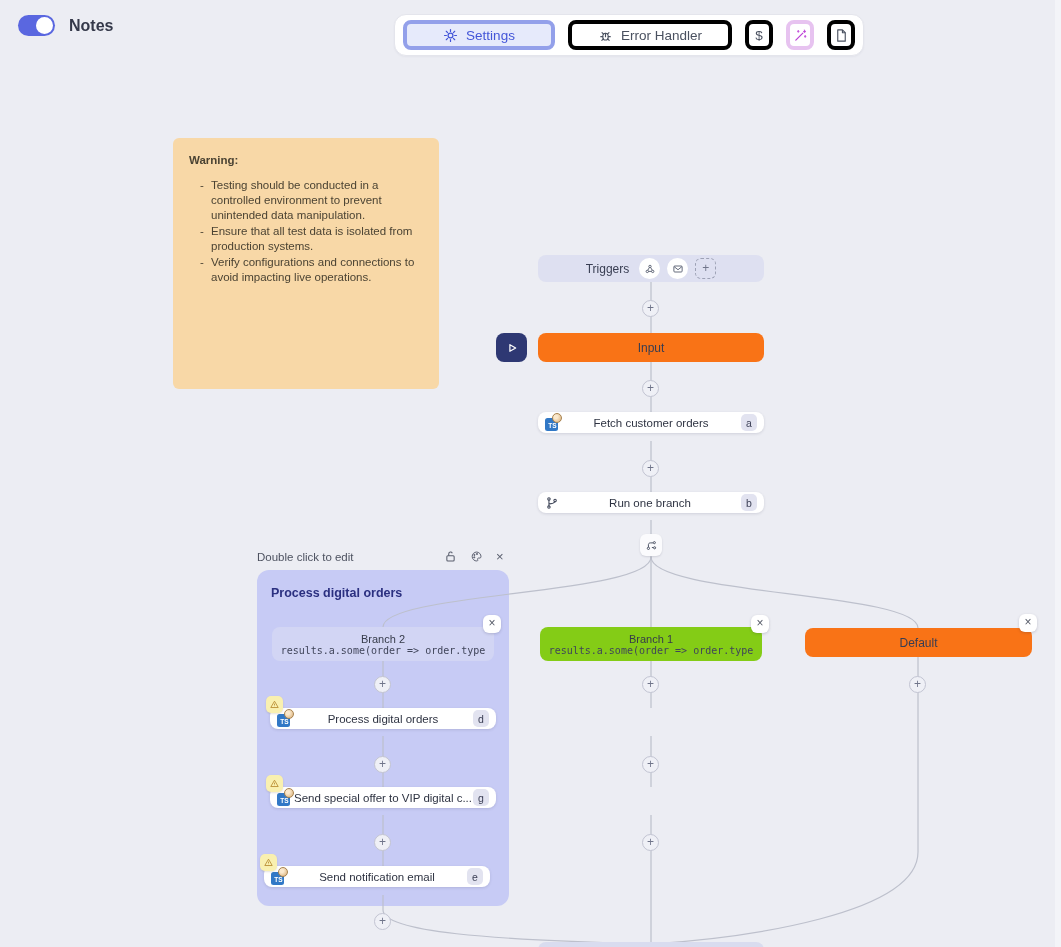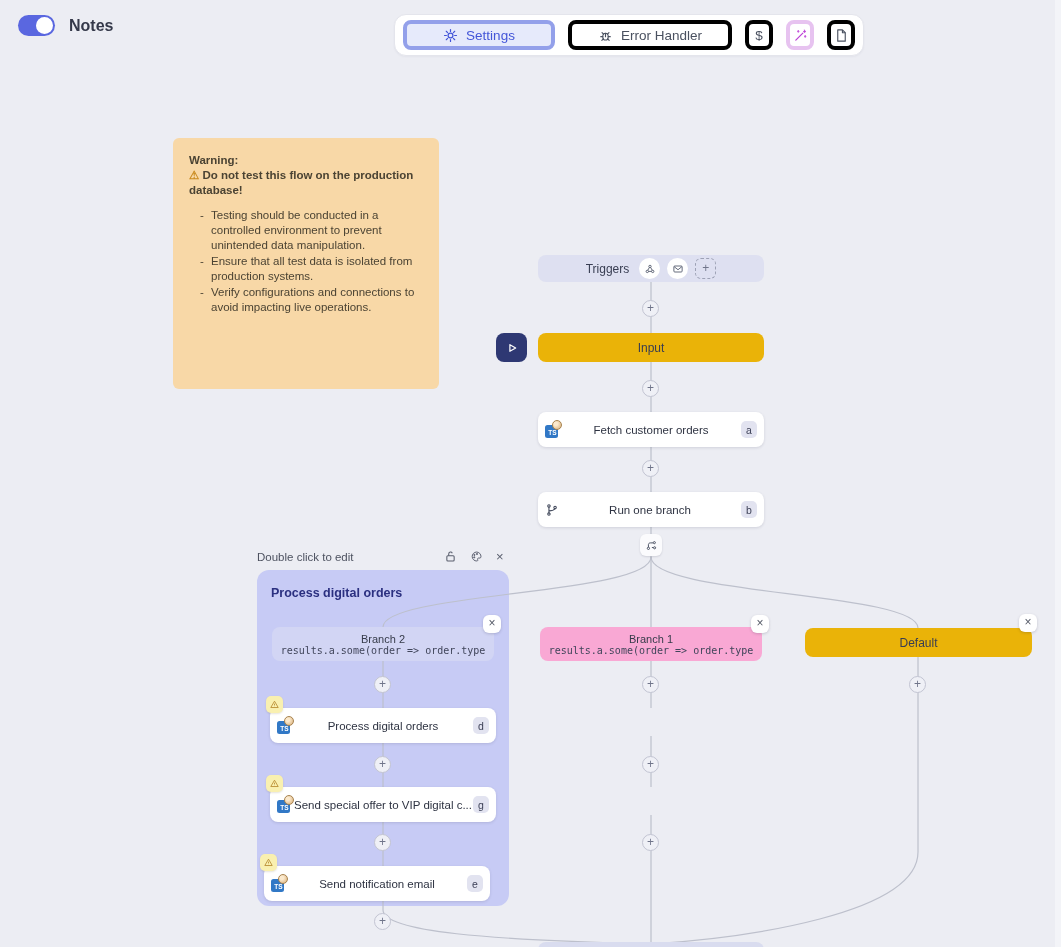--- a/index.html
+++ b/index.html
@@ -90,39 +90,39 @@
   .hint-ic { width: 13px; height: 13px; display: inline-flex; cursor: pointer; }
   .hint-ic svg { width: 100%; height: 100%; }
   .hint-ic.x { font-size: 13px; color: #5a5f6e; line-height: 13px; }
 
   
   .node, .lav-node, .branch-node {
     position: absolute; z-index: 3; border-radius: 8px;
     display: flex; align-items: center;
   }
   .node {
-    width: 226px; height: 35px; background: #fff;
+    width: 226px; height: 21px; background: #fff;
     box-shadow: 0 1px 3px rgba(40,40,70,.14);
     padding: 6px 7px; cursor: pointer;
   }
   .node .label {
     flex: 1; text-align: center; font-size: 11.5px; color: #2e3342;
     white-space: nowrap; overflow: hidden;
   }
   .node .letter-badge {
     width: 16px; height: 17px; border-radius: 5px;
     background: #e2e3f0; color: #3d4157; font-size: 10.5px;
     display: flex; align-items: center; justify-content: center; flex: none;
   }
   .lav-node {
-    width: 226px; height: 29px; background: #eab308;
+    width: 226px; height: 29px; background: #f97316;
     justify-content: center; font-size: 12px; color: #383d52; cursor: pointer;
   }
   .branch-node {
-    width: 222px; height: 34px; background: #f9a8d4;
+    width: 222px; height: 34px; background: #84cc16;
     flex-direction: column; justify-content: center; cursor: pointer;
   }
   .branch-node.in-group { background: #d2d5f4; }
   .branch-title { font-size: 11px; color: #363b4a; }
   .branch-cond {
     font-family: "DejaVu Sans Mono", monospace;
     font-size: 10px; color: #40455a; white-space: nowrap;
   }
 
   .ts-icon { position: relative; width: 16px; height: 16px; flex: none; }
@@ -274,21 +274,20 @@
         <svg viewBox="0 0 16 16" fill="none" stroke="#4a5160" stroke-width="1.2" stroke-linejoin="round">
           <path d="M4 2h5l3 3v9H4z"></path>
           <path d="M9 2v3h3"></path>
         </svg>
       </span>
     </button>
   </div>
 
   <div class="note">
     <div class="note-title">Warning:</div>
-    <div class="note-alert"><span style="color:#c98a1e;">⚠</span> <span>Do not test this flow on the production database!</span></div>
     <ul>
       <li>Testing should be conducted in a controlled environment to prevent unintended data manipulation.</li>
       <li>Ensure that all test data is isolated from production systems.</li>
       <li>Verify configurations and connections to avoid impacting live operations.</li>
     </ul>
   </div>
 
   <div class="triggers-bar">
     <span class="triggers-label">Triggers</span>
     <span class="trig-circle">

